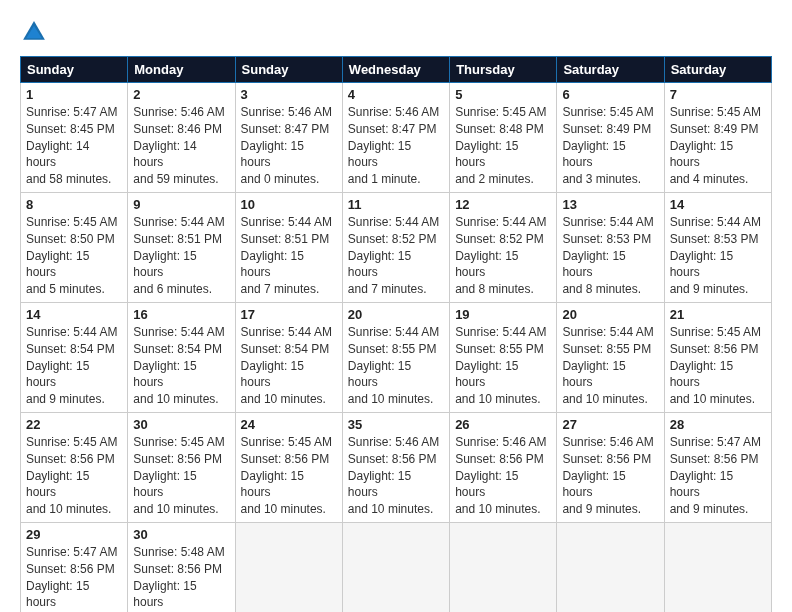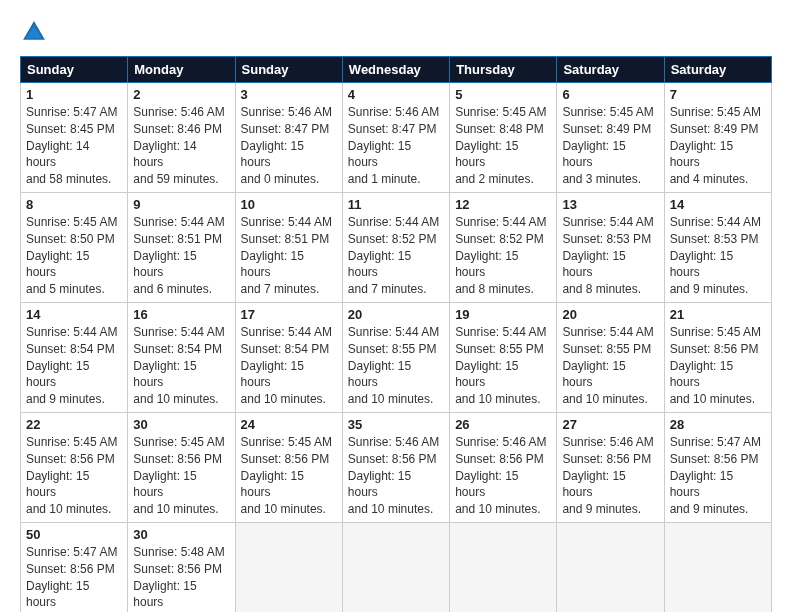--- a/index.html
+++ b/index.html
@@ -246,21 +246,21 @@
             <span class="day-num">27</span>
             <div class="day-info">Sunrise: 5:46 AM<br>Sunset: 8:56 PM<br>Daylight: 15 hours<br>and 9 minutes.</div>
           </td>
           <td>
             <span class="day-num">28</span>
             <div class="day-info">Sunrise: 5:47 AM<br>Sunset: 8:56 PM<br>Daylight: 15 hours<br>and 9 minutes.</div>
           </td>
         </tr>
         <tr>
           <td>
-            <span class="day-num">50</span>
+            <span class="day-num">29</span>
             <div class="day-info">Sunrise: 5:47 AM<br>Sunset: 8:56 PM<br>Daylight: 15 hours<br>and 8 minutes.</div>
           </td>
           <td>
             <span class="day-num">30</span>
             <div class="day-info">Sunrise: 5:48 AM<br>Sunset: 8:56 PM<br>Daylight: 15 hours<br>and 8 minutes.</div>
           </td>
           <td class="empty"></td>
           <td class="empty"></td>
           <td class="empty"></td>
           <td class="empty"></td>

